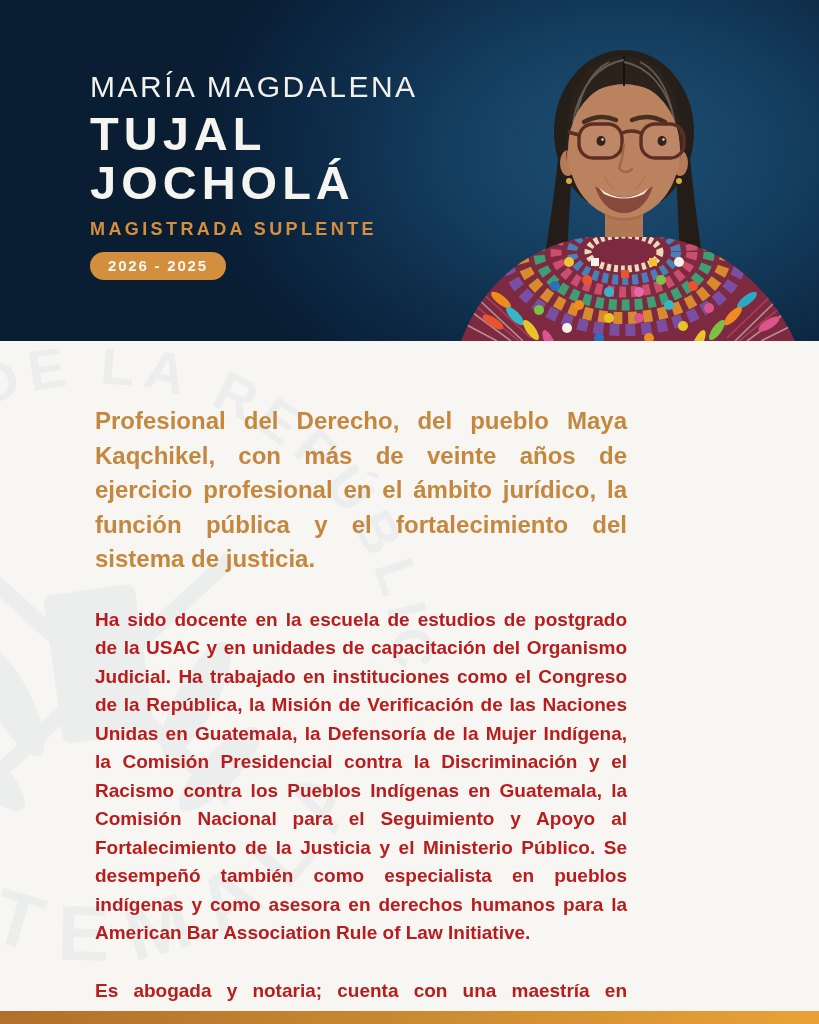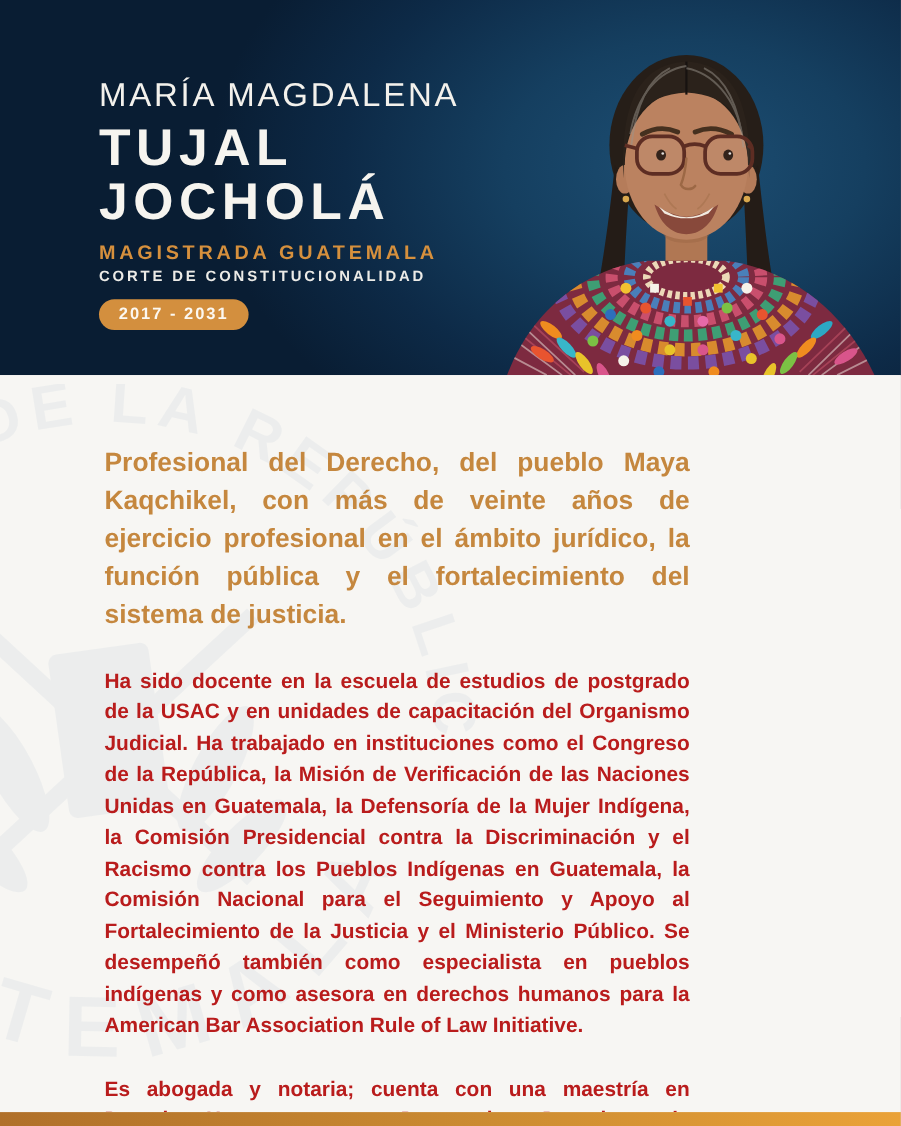--- a/index.html
+++ b/index.html
@@ -172,23 +172,22 @@
           <ellipse cx="54" cy="322" rx="4.5" ry="12" fill="#e8542f" transform="rotate(-58 54 322)"></ellipse>
           <ellipse cx="330" cy="324" rx="4.5" ry="12" fill="#d9558b" transform="rotate(58 330 324)"></ellipse>
         </g>
       </g>
     </svg>
 
     <div class="hero-text">
       <div class="name-first">MARÍA MAGDALENA</div>
       <div class="name-sur">TUJAL</div>
       <div class="name-sur">JOCHOLÁ</div>
-      <div class="role">MAGISTRADA GUATEMALA</div>
-      <div class="institution">CORTE DE CONSTITUCIONALIDAD</div>
-      <div class="badge">2017 - 2031</div>
+      <div class="role">MAGISTRADA SUPLENTE</div>
+      <div class="badge">2026 - 2025</div>
     </div>
   </header>
 
   <main class="main">
 
     <svg class="watermark" width="720" height="660" viewBox="0 0 720 660" aria-hidden="true">
       <defs>
         <path id="wmTop" d="M-45,330 A295,295 0 1 1 545,330"></path>
         <path id="wmBot" d="M-10,430 A277,277 0 0 0 510,430"></path>
       </defs>

